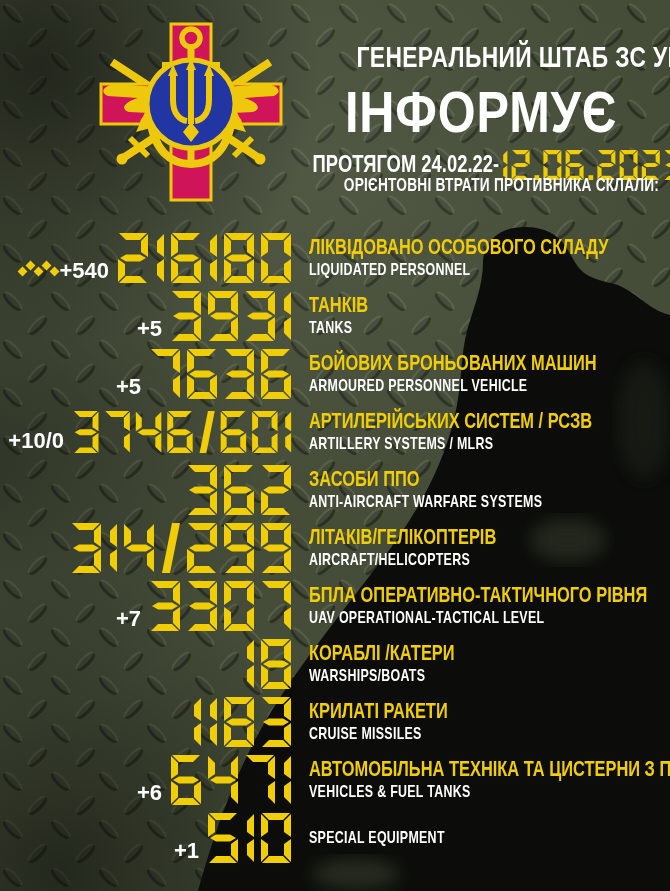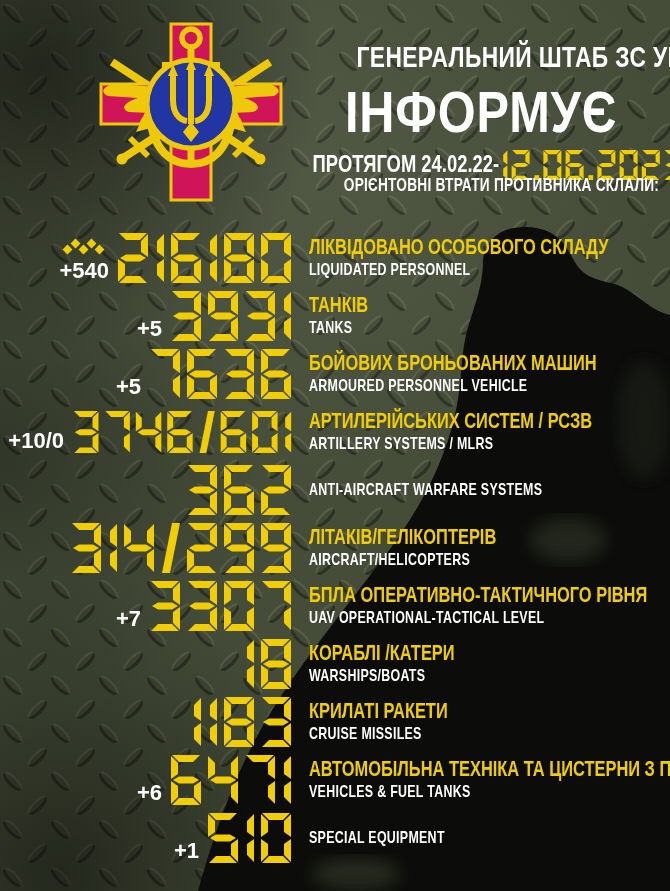--- a/index.html
+++ b/index.html
@@ -16,21 +16,21 @@
   #headline{top:78px;font-size:58px;font-weight:bold;letter-spacing:1px;}
   .period{position:absolute;left:280px;right:2px;top:150px;display:flex;
           justify-content:center;align-items:flex-end;}
   .period .prefix{color:#fff;font-size:23px;font-weight:bold;margin-bottom:2px;}
   .period svg{display:block;margin-left:3px;}
   #note{top:175px;font-size:18px;font-weight:bold;letter-spacing:.3px;}
   #stats{position:absolute;left:0;right:0;top:229px;}
   .row{display:flex;align-items:center;height:58px;}
   .numcell{width:296px;flex:none;display:flex;justify-content:flex-end;
            align-items:flex-end;padding-right:4px;box-sizing:border-box;}
-  .stack{display:flex;flex-direction:column;align-items:center;margin-right:9px;margin-bottom:1px;}
+  .stack{display:flex;align-items:flex-start;margin-right:9px;margin-bottom:1px;}
   .delta{color:#fff;font-size:22px;font-weight:bold;line-height:1;white-space:nowrap;}
   .icon-crowd{position:relative;width:40px;height:15px;margin-bottom:7px;}
   .dm{position:absolute;width:7px;height:7px;background:var(--accent,#f0cd05);transform:rotate(45deg);}
   .numcell svg{display:block;}
   .labels{padding-left:13px;padding-bottom:2px;overflow:visible;}
   .ua{color:var(--accent,#f0cd05);font-size:22.5px;font-weight:bold;line-height:25px;}
   .en{color:#fff;font-size:17px;font-weight:bold;line-height:21px;letter-spacing:.4px;}
 </style>
 </head>
 <body>
@@ -355,20 +355,21 @@
             <polygon points="37,1 44,8 44,19 37,24" fill="#f0cd05"></polygon>
             <polygon points="39,25 45,21.5 59,21.5 65,25 59,28.5 45,28.5" fill="#f0cd05"></polygon>
             <polygon points="75,0 103,0 96,7 82,7" fill="#f0cd05"></polygon>
             <polygon points="104,1 104,24 97,19 97,8" fill="#f0cd05"></polygon>
             <polygon points="75,50 103,50 96,43 82,43" fill="#f0cd05"></polygon>
             <polygon points="74,26 81,31 81,42 74,49" fill="#f0cd05"></polygon>
             <polygon points="76,25 82,21.5 96,21.5 102,25 96,28.5 82,28.5" fill="#f0cd05"></polygon>
           </svg>
         </div>
         <div class="labels">
+          <div class="ua"><span class="condL">ЗАСОБИ ППО</span></div>
           <div class="en"><span class="condL">ANTI-AIRCRAFT WARFARE SYSTEMS</span></div>
         </div>
       </div>
       <div class="row">
         <div class="numcell">
           <svg viewBox="0 0 221 50" width="221" height="50">
             <polygon points="1,0 29,0 22,7 8,7" fill="#f0cd05"></polygon>
             <polygon points="30,1 30,24 23,19 23,8" fill="#f0cd05"></polygon>
             <polygon points="30,26 30,49 23,42 23,31" fill="#f0cd05"></polygon>
             <polygon points="1,50 29,50 22,43 8,43" fill="#f0cd05"></polygon>

